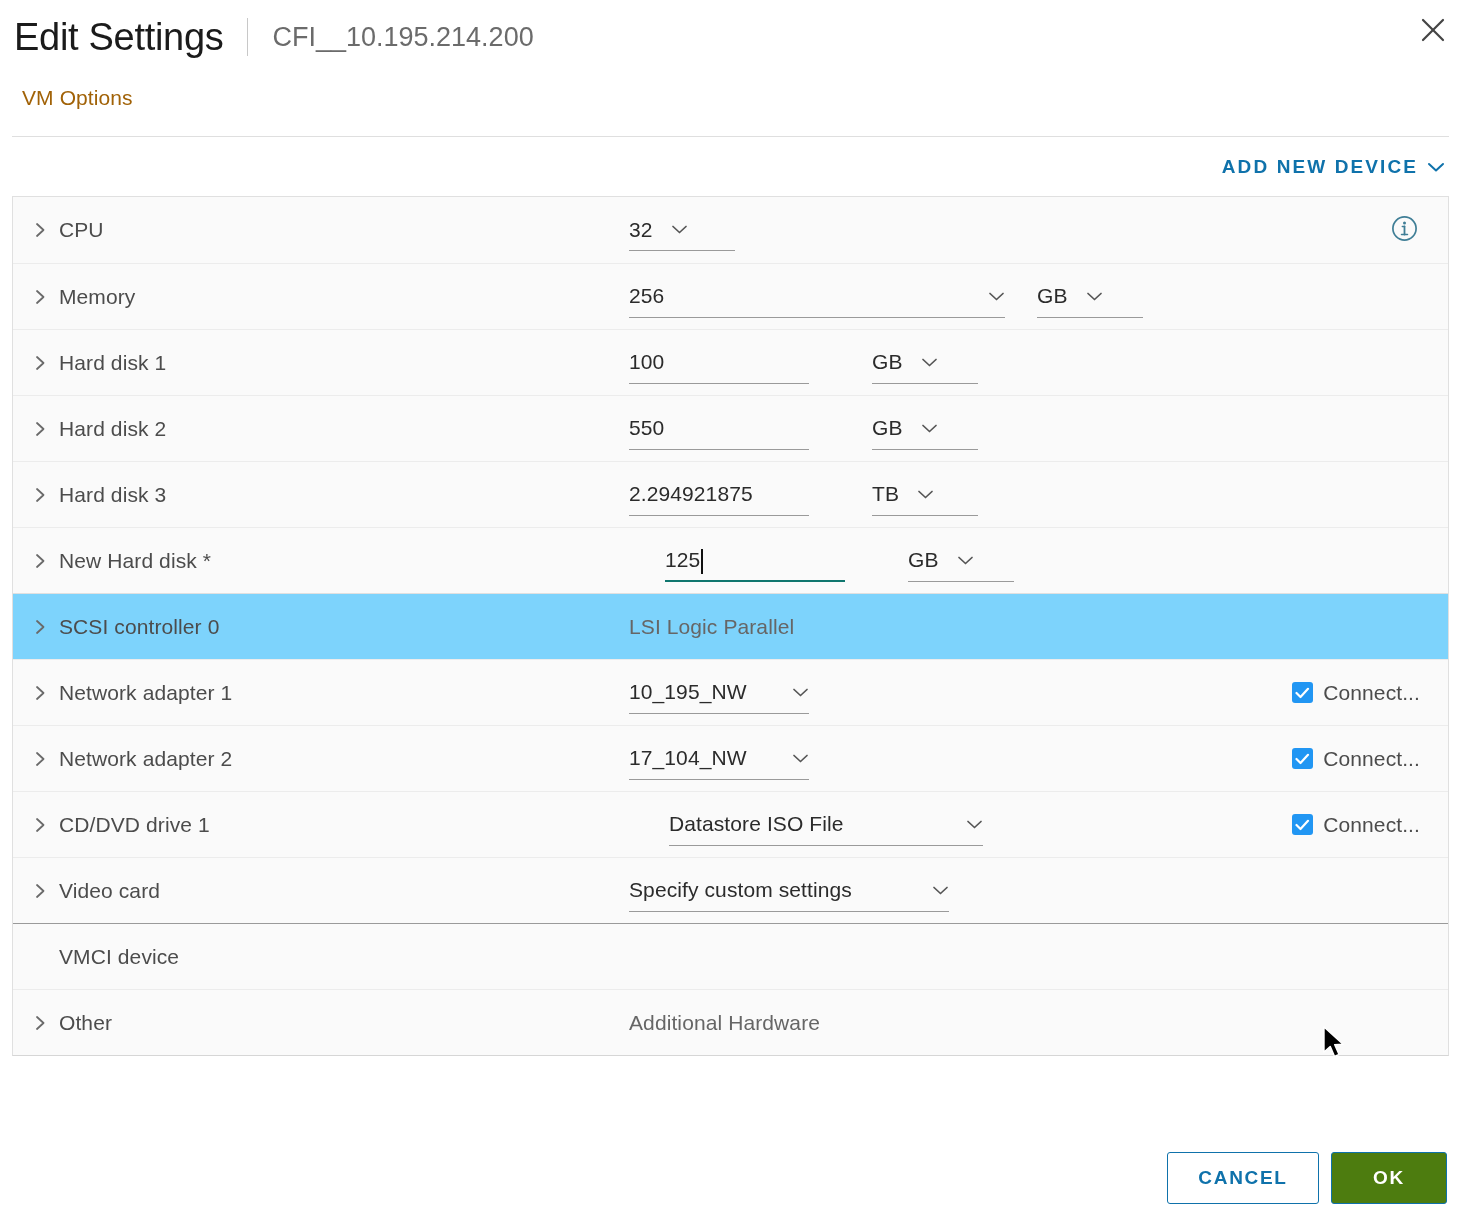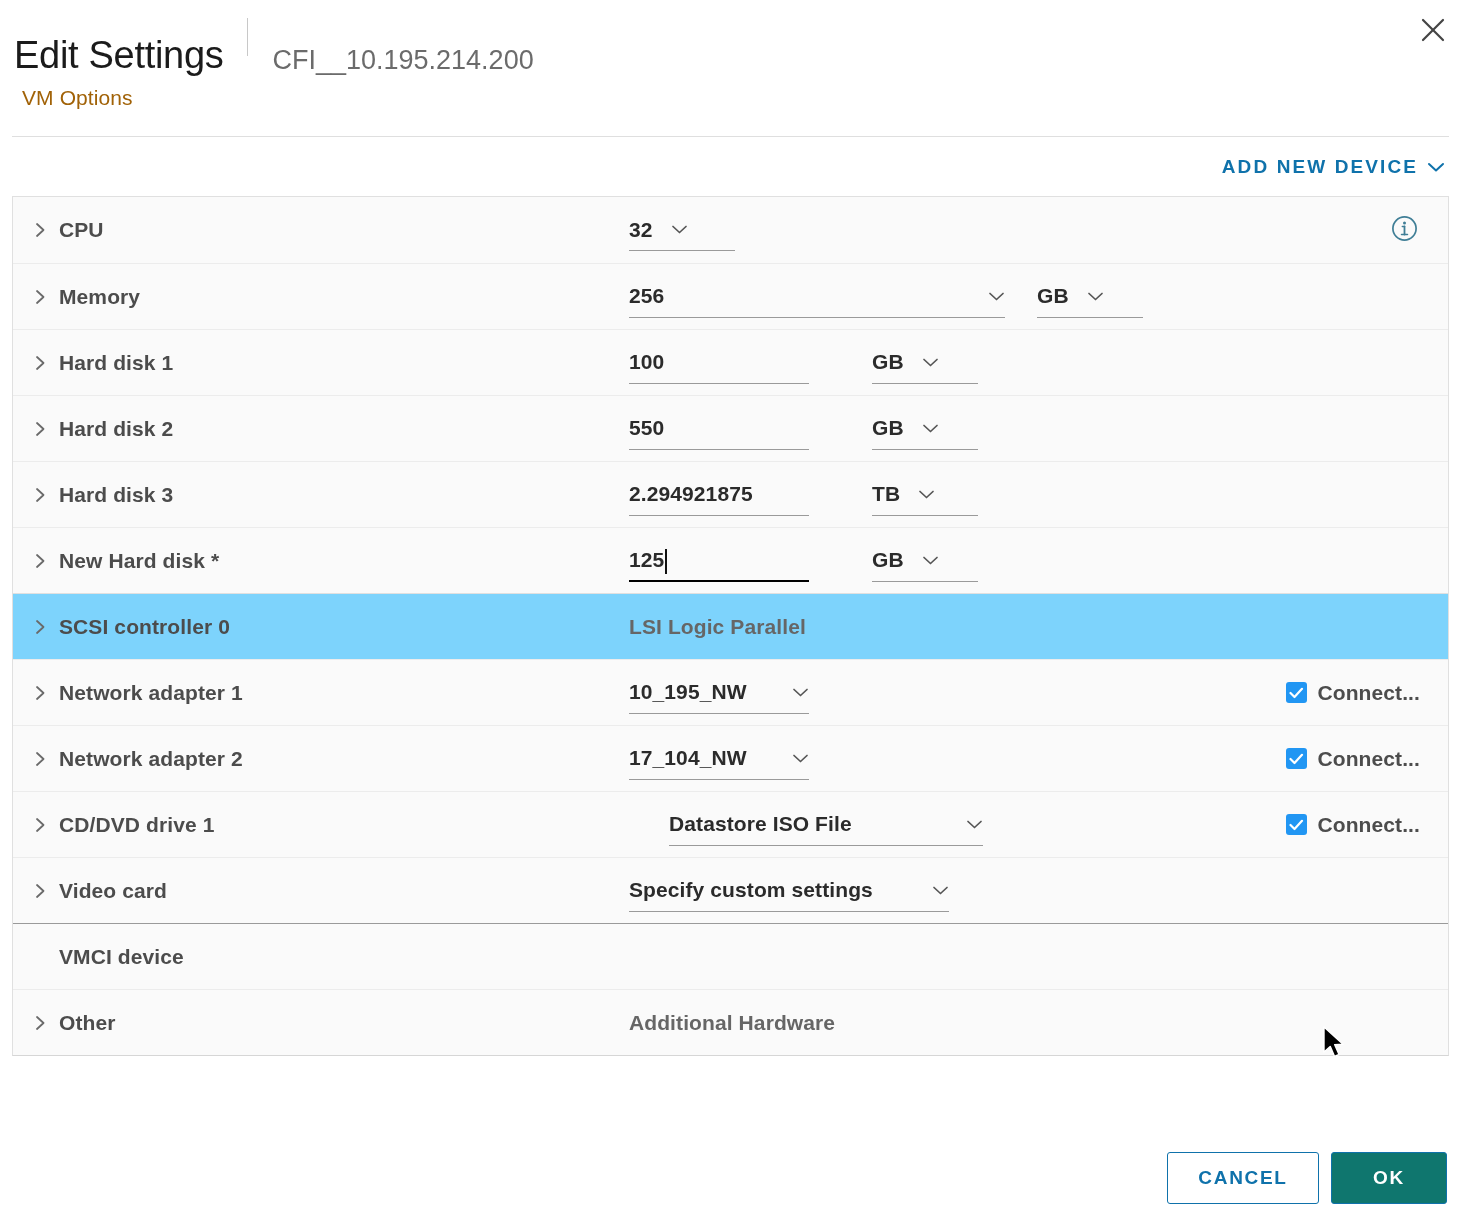--- a/index.html
+++ b/index.html
@@ -18,21 +18,21 @@
   }
 
   
   .header {
     position: relative;
     height: 74px;
     padding: 0 0 0 14px;
   }
   .title-row {
     display: flex;
-    align-items: flex-end;
+    align-items: center;
     height: 74px;
   }
   .dlg-title {
     font-size: 38px;
     font-weight: 400;
     color: #1b1b1b;
     letter-spacing: -0.3px;
     line-height: 1;
   }
   .title-sep {
@@ -118,21 +118,20 @@
     gap: 9px;
   }
   .chev-blue { display:block; }
 
   
   .panel {
     margin: 0 12px;
     border: 1px solid #e0e0e0;
     border-bottom: 1px solid #d6d6d6;
     background: #fafafa;
-    font-weight: bold;
   }
   .row {
     display: flex;
     align-items: center;
     position: relative;
     height: 66px;
     border-top: 1px solid #ececec;
     background: #fafafa;
     padding-left: 14px;
     box-sizing: border-box;
@@ -180,21 +179,22 @@
   .ctrl {
     position: relative;
     height: 42px;
     display: flex;
     align-items: center;
     border-bottom: 1px solid #9a9a9a;
     box-sizing: border-box;
     cursor: pointer;
   }
   .ctrl.focused {
-    border-bottom: 2px solid #000000;
+    border-bottom: 2px solid #0f766e;
+    margin-left: 36px;
   }
   .ctrl .val {
     font-size: 21px;
     color: #2b2b2b;
     letter-spacing: 0.1px;
     white-space: nowrap;
   }
   .ctrl .chev {
     margin-left: auto;
     padding-left: 10px;
@@ -280,21 +280,21 @@
     cursor: pointer;
     box-sizing: border-box;
     border-radius: 3px;
   }
   .btn-cancel {
     background: #ffffff;
     color: #0f72ab;
     border: 1px solid #0f72ab;
   }
   .btn-ok {
-    background: #0f766e;
+    background: #4d7c0f;
     color: #ffffff;
     border: 1px solid #0f72ab;
     min-width: 116px;
   }
 
   
   .mouse-cursor {
     position: absolute;
     left: 1322px;
     top: 1026px;

